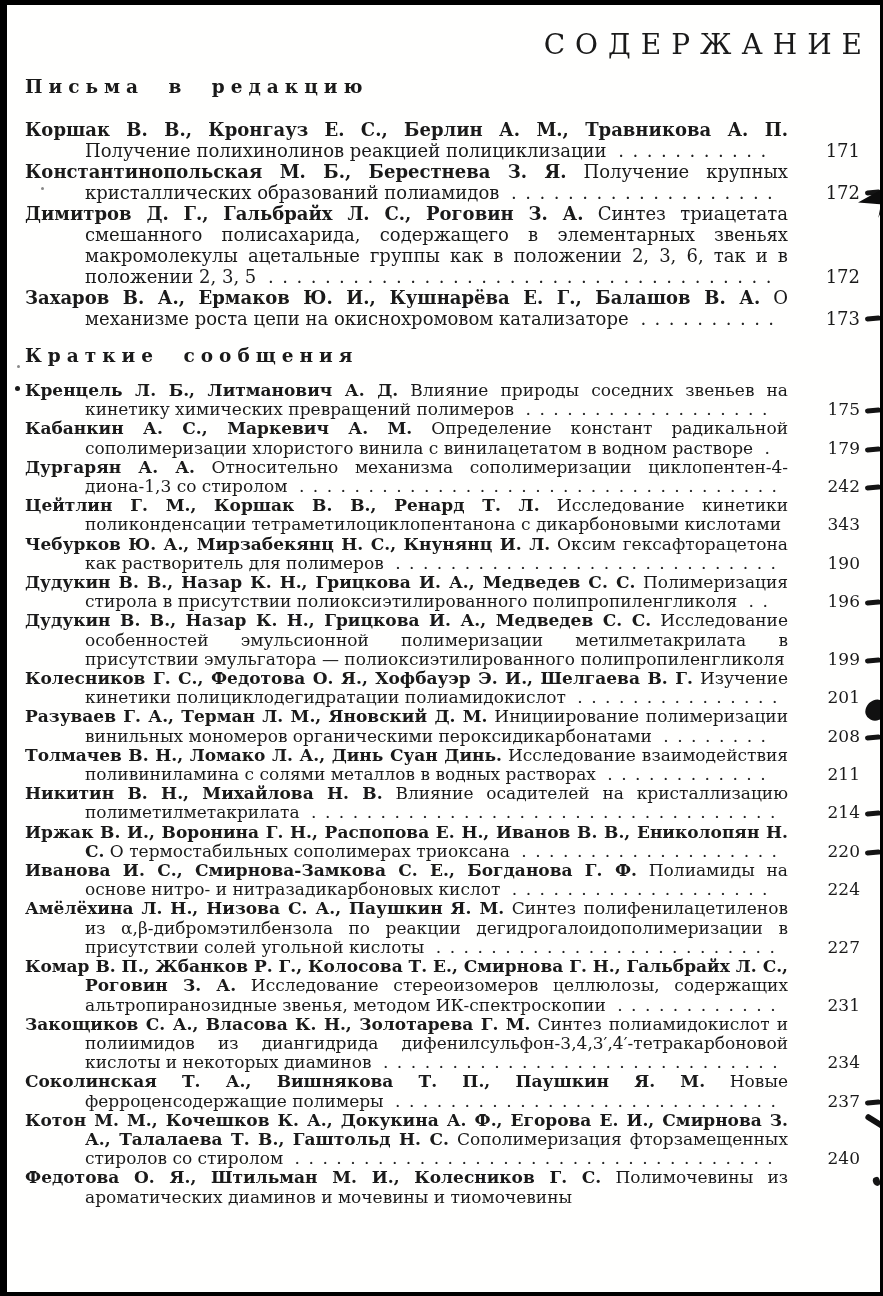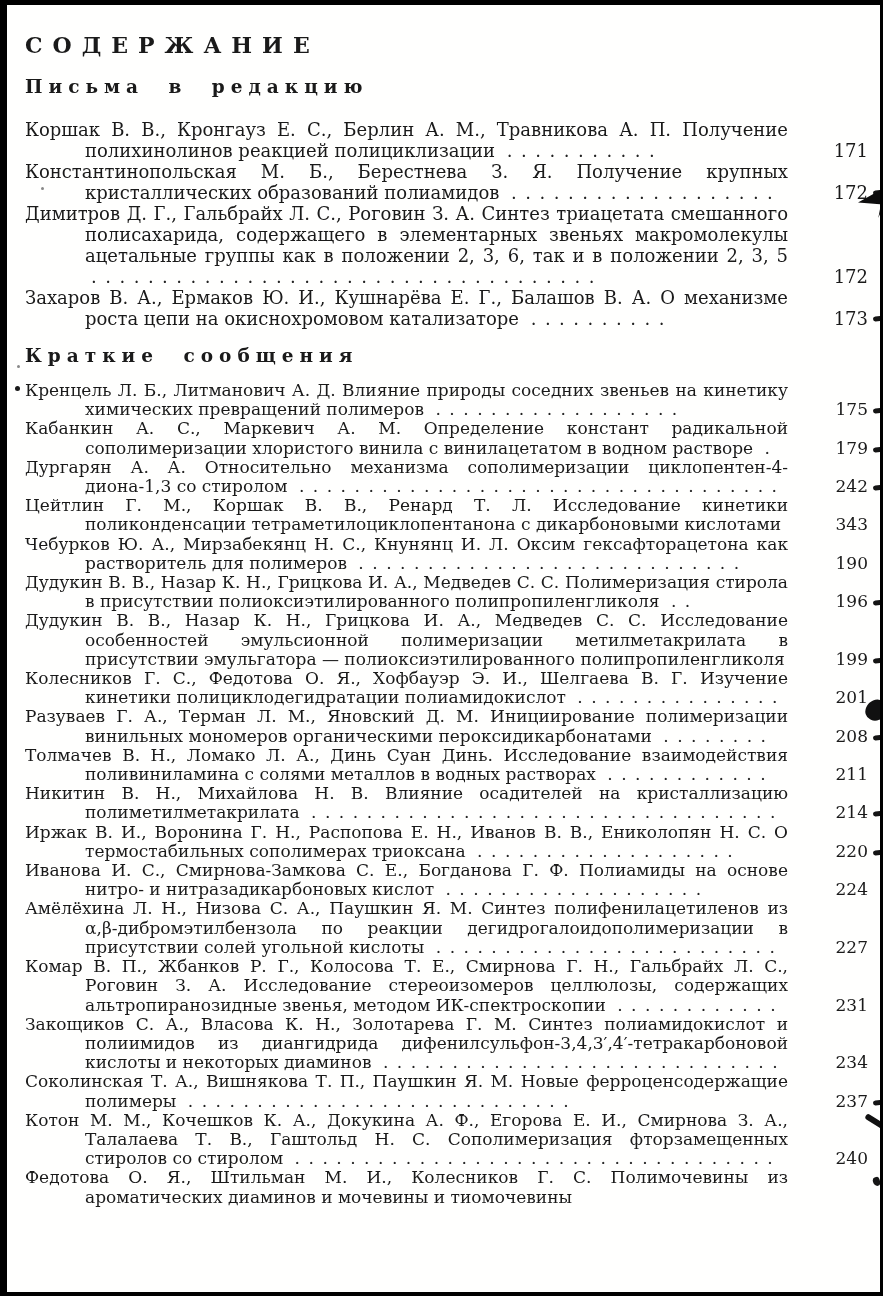--- a/index.html
+++ b/index.html
@@ -9,45 +9,45 @@
     box-sizing: border-box;
     background: #fffffe;
     border-style: solid; border-color: #000;
     border-width: 5px 3px 4px 7px;
     overflow: hidden;
     font-family: "DejaVu Serif", "Liberation Serif", serif;
     color: #1a1a1a;
     padding: 16px 8px 0 18px;
   }
   .doc-title {
-    text-align: left; font-weight: bold;
-    font-size: 22px; letter-spacing: 10px;
+    text-align: right; font-weight: normal;
+    font-size: 28px; letter-spacing: 10px;
     margin: 10px 0 0 0; line-height: 28px;
   }
   .section-heading {
     text-align: left; font-weight: bold;
     font-size: 18.5px; letter-spacing: 6px; word-spacing: 12px;
     line-height: 24px;
   }
   .heading-1 { margin: 16px 0 20px 0; }
   .heading-2 { margin: 15px 0 13px 0; }
   .toc-section { }
   .entry {
     position: relative;
     padding: 0 84px 0 60px;
     text-indent: -60px;
     text-align: justify;
     hyphens: auto; -webkit-hyphens: auto;
   }
   .sec1 .entry { font-size: 18px; line-height: 21px; }
   .sec2 .entry { font-size: 17px; line-height: 19.2px; }
-  .authors { font-weight: normal; }
+  .authors { font-weight: bold; }
   .leader { letter-spacing: 8.5px; margin-left: 6px; color: #222; }
   .pagenum {
-    position: absolute; right: 4px; bottom: 0;
+    position: absolute; right: 12px; bottom: 0;
     text-indent: 0; white-space: nowrap;
     font-weight: normal;
     margin-left: 40px;
   }
   .pen-dash {
     position: absolute; left: calc(100% + 5px); top: 8px;
     width: 16px; height: 5px; background: #141414;
     border-radius: 3px; transform: rotate(-4deg);
   }
   .bullet {

